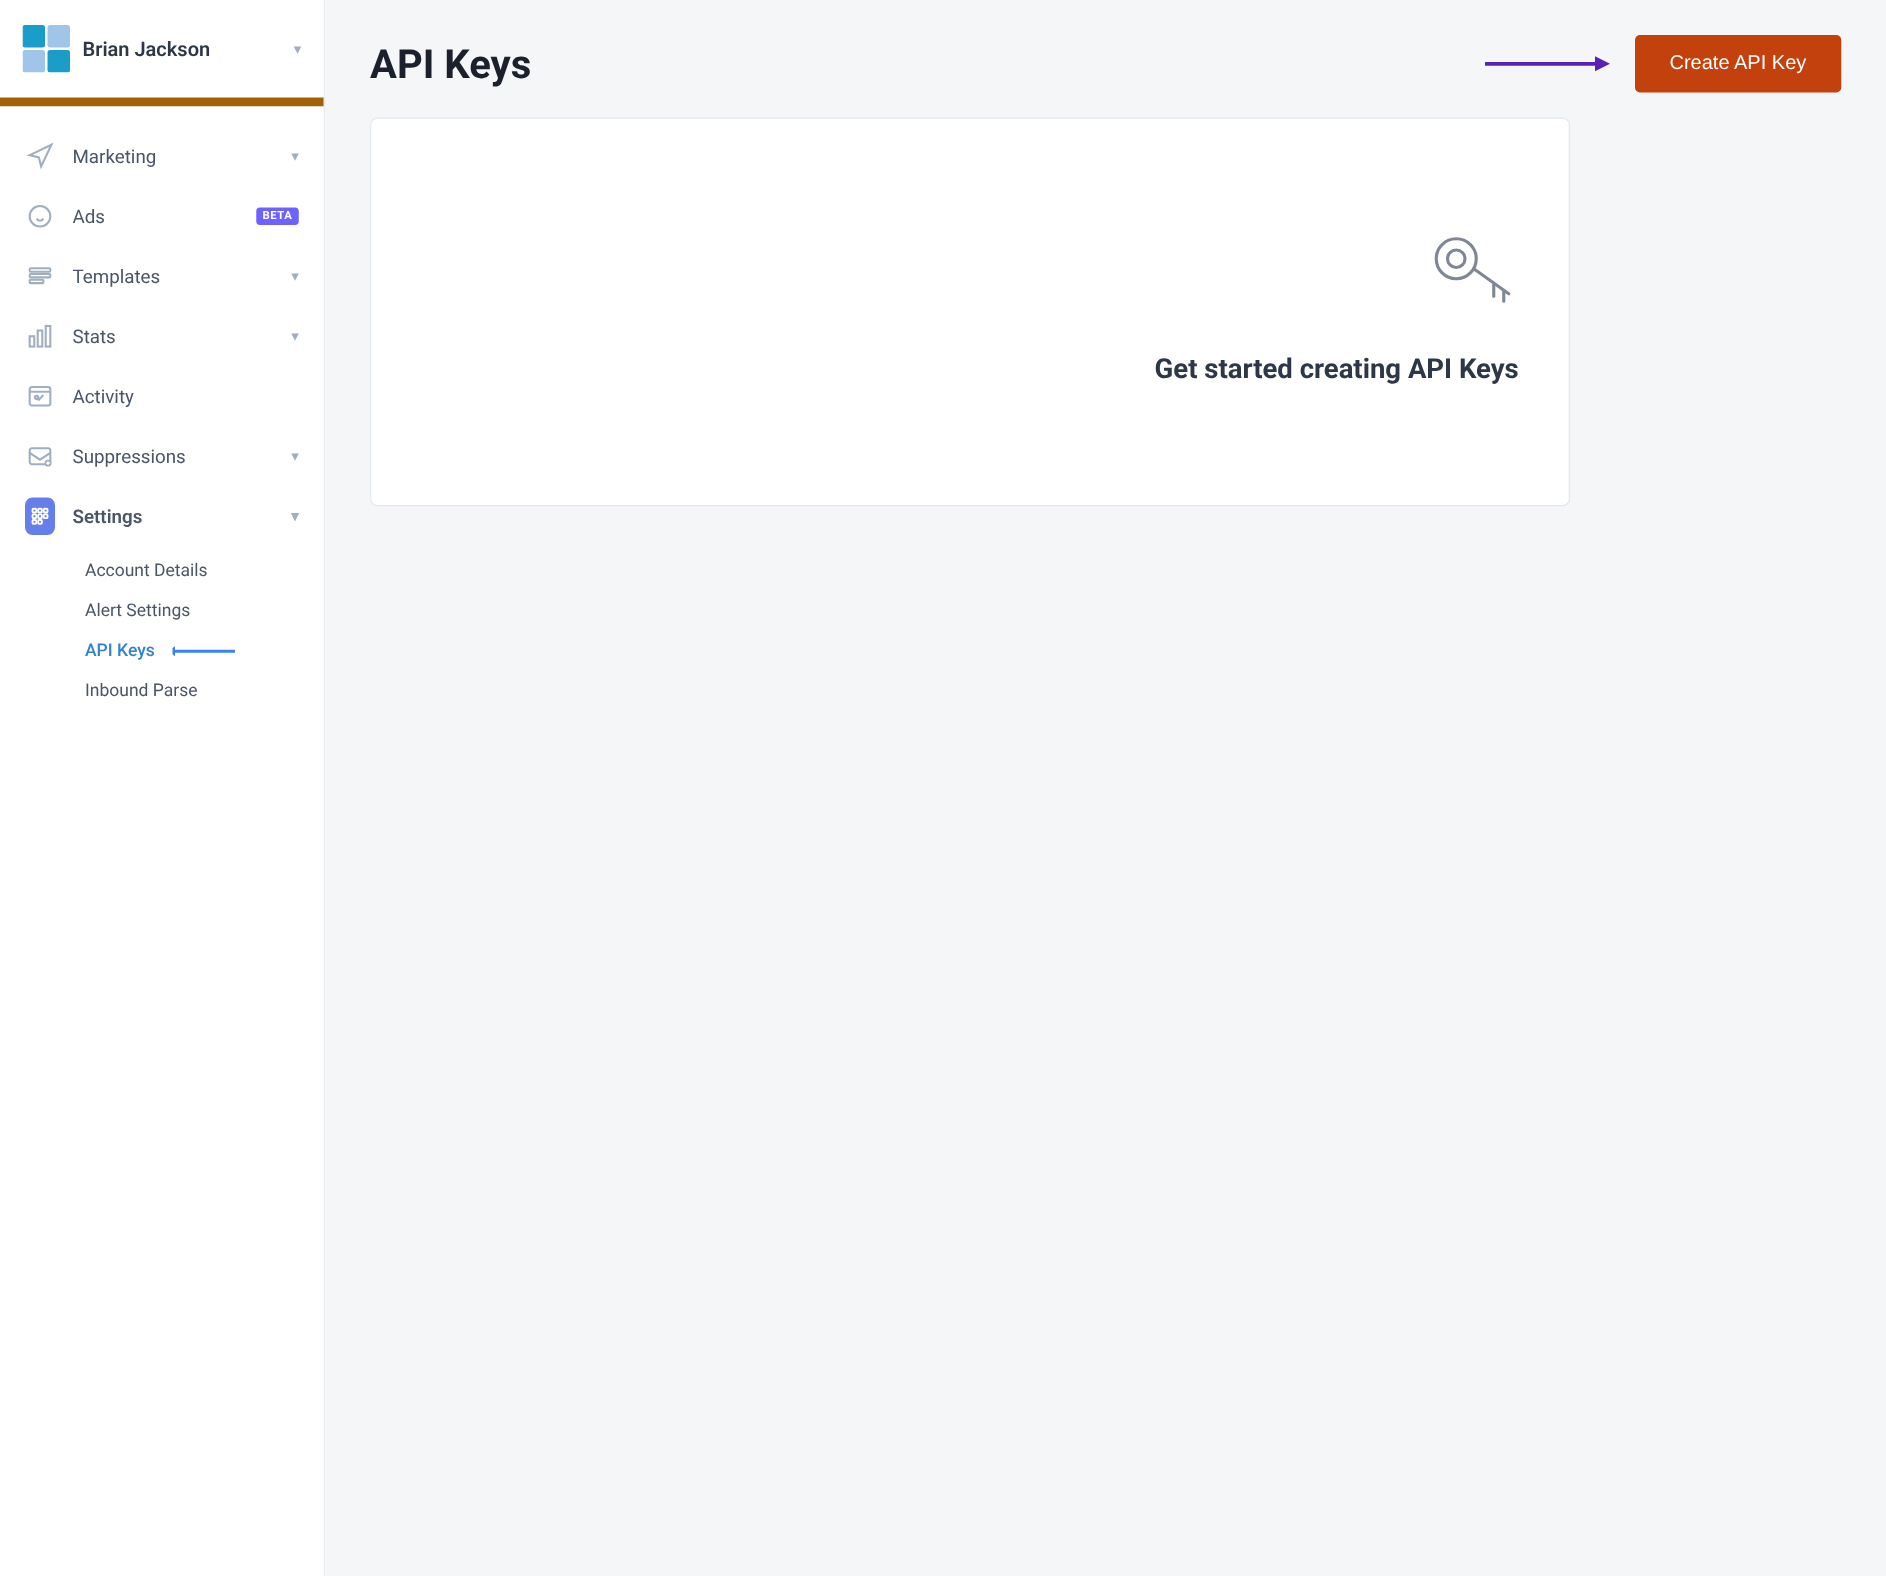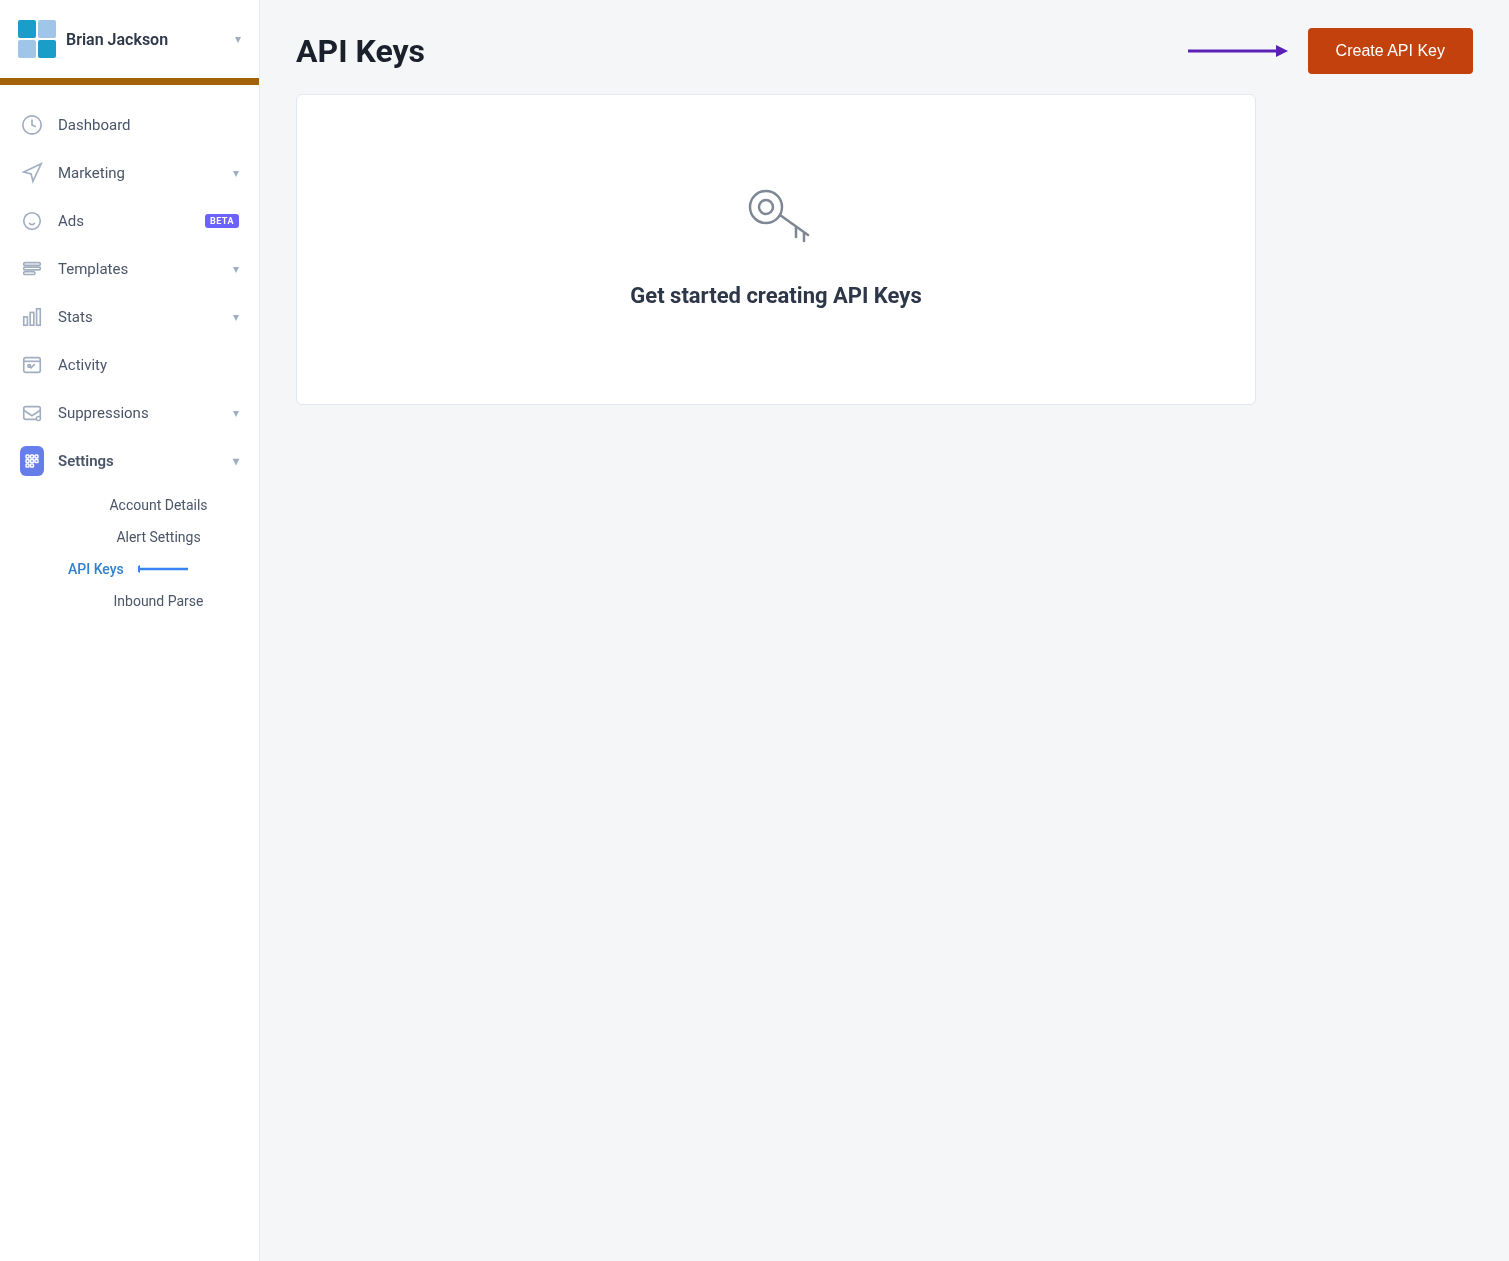--- a/index.html
+++ b/index.html
@@ -94,21 +94,20 @@
       font-size: 9px;
       font-weight: 700;
       padding: 2px 5px;
       border-radius: 3px;
       letter-spacing: 0.5px;
       margin-left: 4px;
     }
 
     .sub-nav {
       padding: 4px 0 4px 58px;
-      text-align: center;
     }
 
     .sub-nav-item {
       display: block;
       padding: 8px 10px;
       font-size: 14px;
       color: #4a5568;
       cursor: pointer;
       text-decoration: none;
     }
@@ -171,21 +170,21 @@
       padding: 0 36px 36px;
     }
 
     .empty-card {
       background: white;
       border-radius: 6px;
       border: 1px solid #e2e8f0;
       padding: 80px 40px;
       display: flex;
       flex-direction: column;
-      align-items: center;
+      align-items: flex-end;
       text-align: center;
       max-width: 960px;
     }
 
     .key-icon {
       margin-bottom: 24px;
       opacity: 0.7;
     }
 
     .empty-title {
@@ -237,29 +236,20 @@
       <rect width="18" height="18" x="20" y="0" rx="2" fill="#9fc5e8"></rect>
       <rect width="18" height="18" x="0" y="20" rx="2" fill="#9fc5e8"></rect>
       <rect width="18" height="18" x="20" y="20" rx="2" fill="#1a9dc9"></rect>
     </svg>
     <span class="user-name">Brian Jackson</span>
     <span class="chevron-down">▾</span>
   </div>
 
   <div class="nav-section">
 
-    <div class="nav-item">
-      <span class="icon dashboard-icon">
-        <svg viewBox="0 0 24 24" fill="none" stroke="#a0aec0" stroke-width="1.8">
-          <path d="M12 2C6.48 2 2 6.48 2 12s4.48 10 10 10 10-4.48 10-10S17.52 2 12 2z"></path>
-          <path d="M12 6v6l4 2"></path>
-        </svg>
-      </span>
-      <span class="label">Dashboard</span>
-    </div>
 
     <div class="nav-item">
       <span class="icon marketing-icon">
         <svg viewBox="0 0 24 24" fill="none" stroke="#a0aec0" stroke-width="1.8">
           <path d="M3 11l19-9-9 19-2-8-8-2z"></path>
         </svg>
       </span>
       <span class="label">Marketing</span>
       <span class="chevron">▾</span>
     </div>

